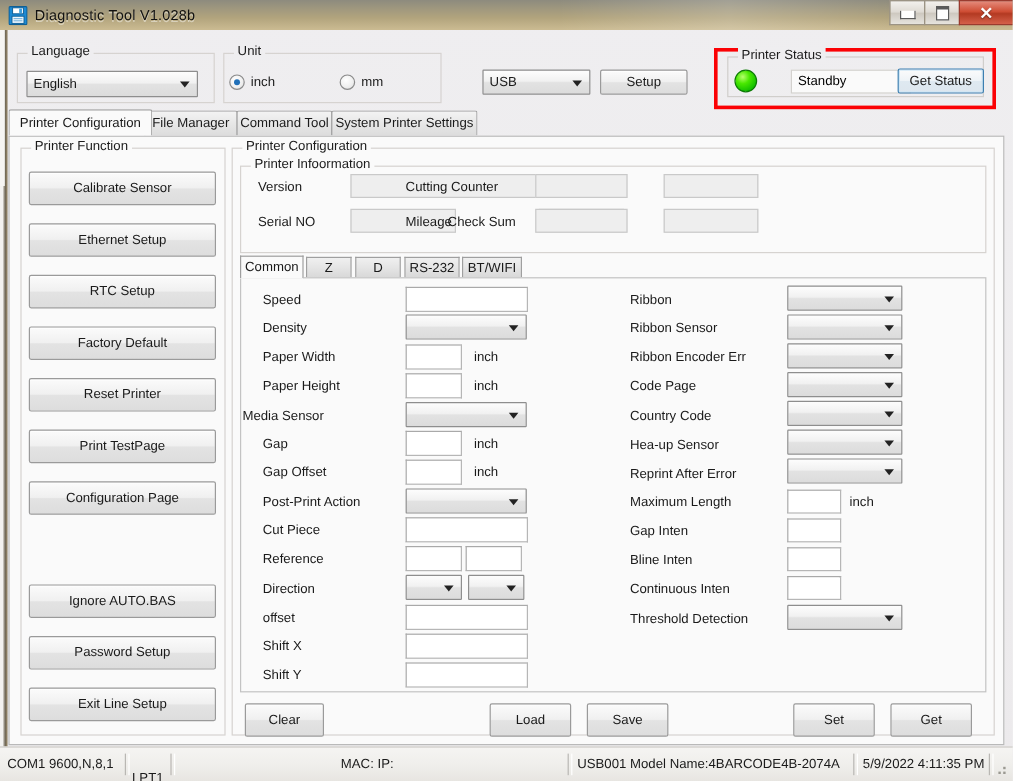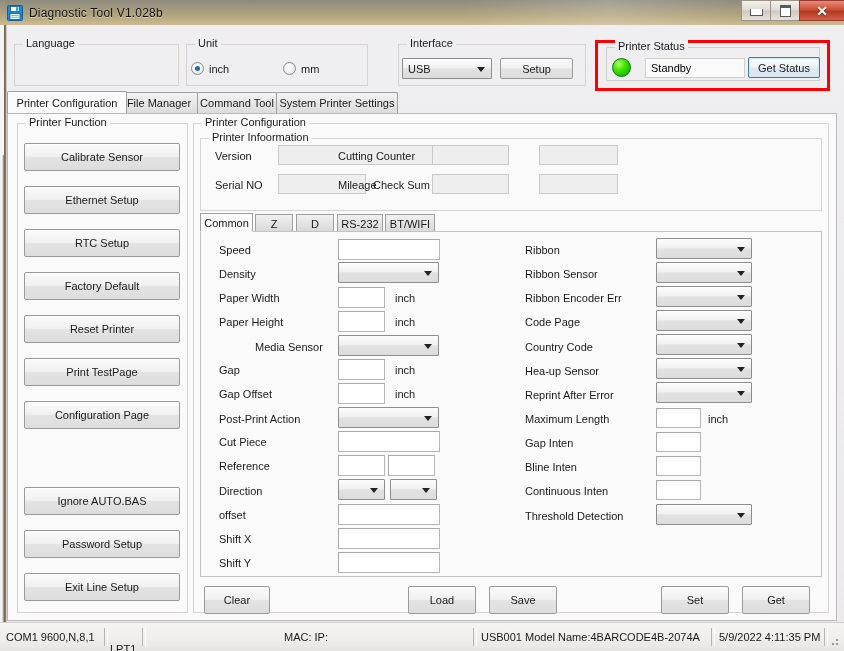--- a/index.html
+++ b/index.html
@@ -95,21 +95,21 @@
     border-left: 4px solid transparent; border-right: 4px solid transparent;
     border-top: 5px solid #222;
   }
   .combo.blank { color: transparent; }
 
   .textbox {
     position: absolute; box-sizing: border-box;
     border: 1px solid #b6b6b6; border-top-color: #a9a9a9; border-left-color: #a9a9a9;
     background: #ffffff;
   }
-  .textbox.readonly { background: #eeeeee; border-color: #c9c9c9; }
+  .textbox.readonly { background: #eeeeee; border-color: #c9c9c9; margin-left: 14px; }
 
   .btn {
     position: absolute; box-sizing: border-box;
     border: 1px solid #9a9a9a;
     background: linear-gradient(to bottom, #fbfbfb 0%, #f0f0f0 48%, #e3e3e3 52%, #dddddd 100%);
     display: flex; align-items: center; justify-content: center;
     font-size: 11px; color: #1a1a1a; border-radius: 2px;
     box-shadow: inset 0 1px 0 rgba(255,255,255,.7);
     white-space: nowrap;
   }
@@ -242,36 +242,37 @@
       </div>
     </div>
   </div>
 
   <div id="left-edge"></div>
   <div id="left-edge-white"></div>
 
   <div class="group" style="left:14px; top:44px; width:165px; height:42px;">
     <span class="legend">Language</span>
   </div>
+  <div class="combo" style="left:22px; top:59px; width:143px; height:22px;">
+    <span>English</span>
+    <span class="arrow"></span>
+  </div>
 
   <div class="group" style="left:186px; top:44px; width:182px; height:42px;">
     <span class="legend">Unit</span>
   </div>
   <div class="radio on" style="left:191px; top:62px;">
     <span class="dot"></span>
     <span class="rlbl">inch</span>
   </div>
   <div class="radio" style="left:283px; top:62px;">
     <span class="dot"></span>
     <span class="rlbl">mm</span>
   </div>
 
-  <div class="group" style="left:398px; top:44px; width:188px; height:42px;">
-    <span class="legend">Interface</span>
-  </div>
   <div class="combo" style="left:402px; top:58px; width:90px; height:21px;">
     <span>USB</span>
     <span class="arrow"></span>
   </div>
   <div class="btn" style="left:500px; top:58px; width:73px; height:21px;">
     <span>Setup</span>
   </div>
 
   <div id="status-highlight" style="left:595px; top:40px; width:235px; height:51px;"></div>
   <div class="group" style="left:606px; top:47px; width:214px; height:34px; border-color:#d0cecb;">
@@ -389,21 +390,21 @@
     </div>
 
     <span class="lbl" style="left:211px; top:178px;">Paper Width</span>
     <div class="textbox" style="left:330px; top:173px; width:47px; height:21px;"></div>
     <span class="lbl" style="left:387px; top:178px;">inch</span>
 
     <span class="lbl" style="left:211px; top:202px;">Paper Height</span>
     <div class="textbox" style="left:330px; top:197px; width:47px; height:21px;"></div>
     <span class="lbl" style="left:387px; top:202px;">inch</span>
 
-    <span class="lbl" style="left:211px; top:227px;padding-left:36px;">Media Sensor</span>
+    <span class="lbl" style="left:194px; top:227px;">Media Sensor</span>
     <div class="combo blank" style="left:330px; top:221px; width:101px; height:21px;">
       <span class="arrow"></span>
     </div>
 
     <span class="lbl" style="left:211px; top:250px;">Gap</span>
     <div class="textbox" style="left:330px; top:245px; width:47px; height:21px;"></div>
     <span class="lbl" style="left:387px; top:250px;">inch</span>
 
     <span class="lbl" style="left:211px; top:274px;">Gap Offset</span>
     <div class="textbox" style="left:330px; top:269px; width:47px; height:21px;"></div>

